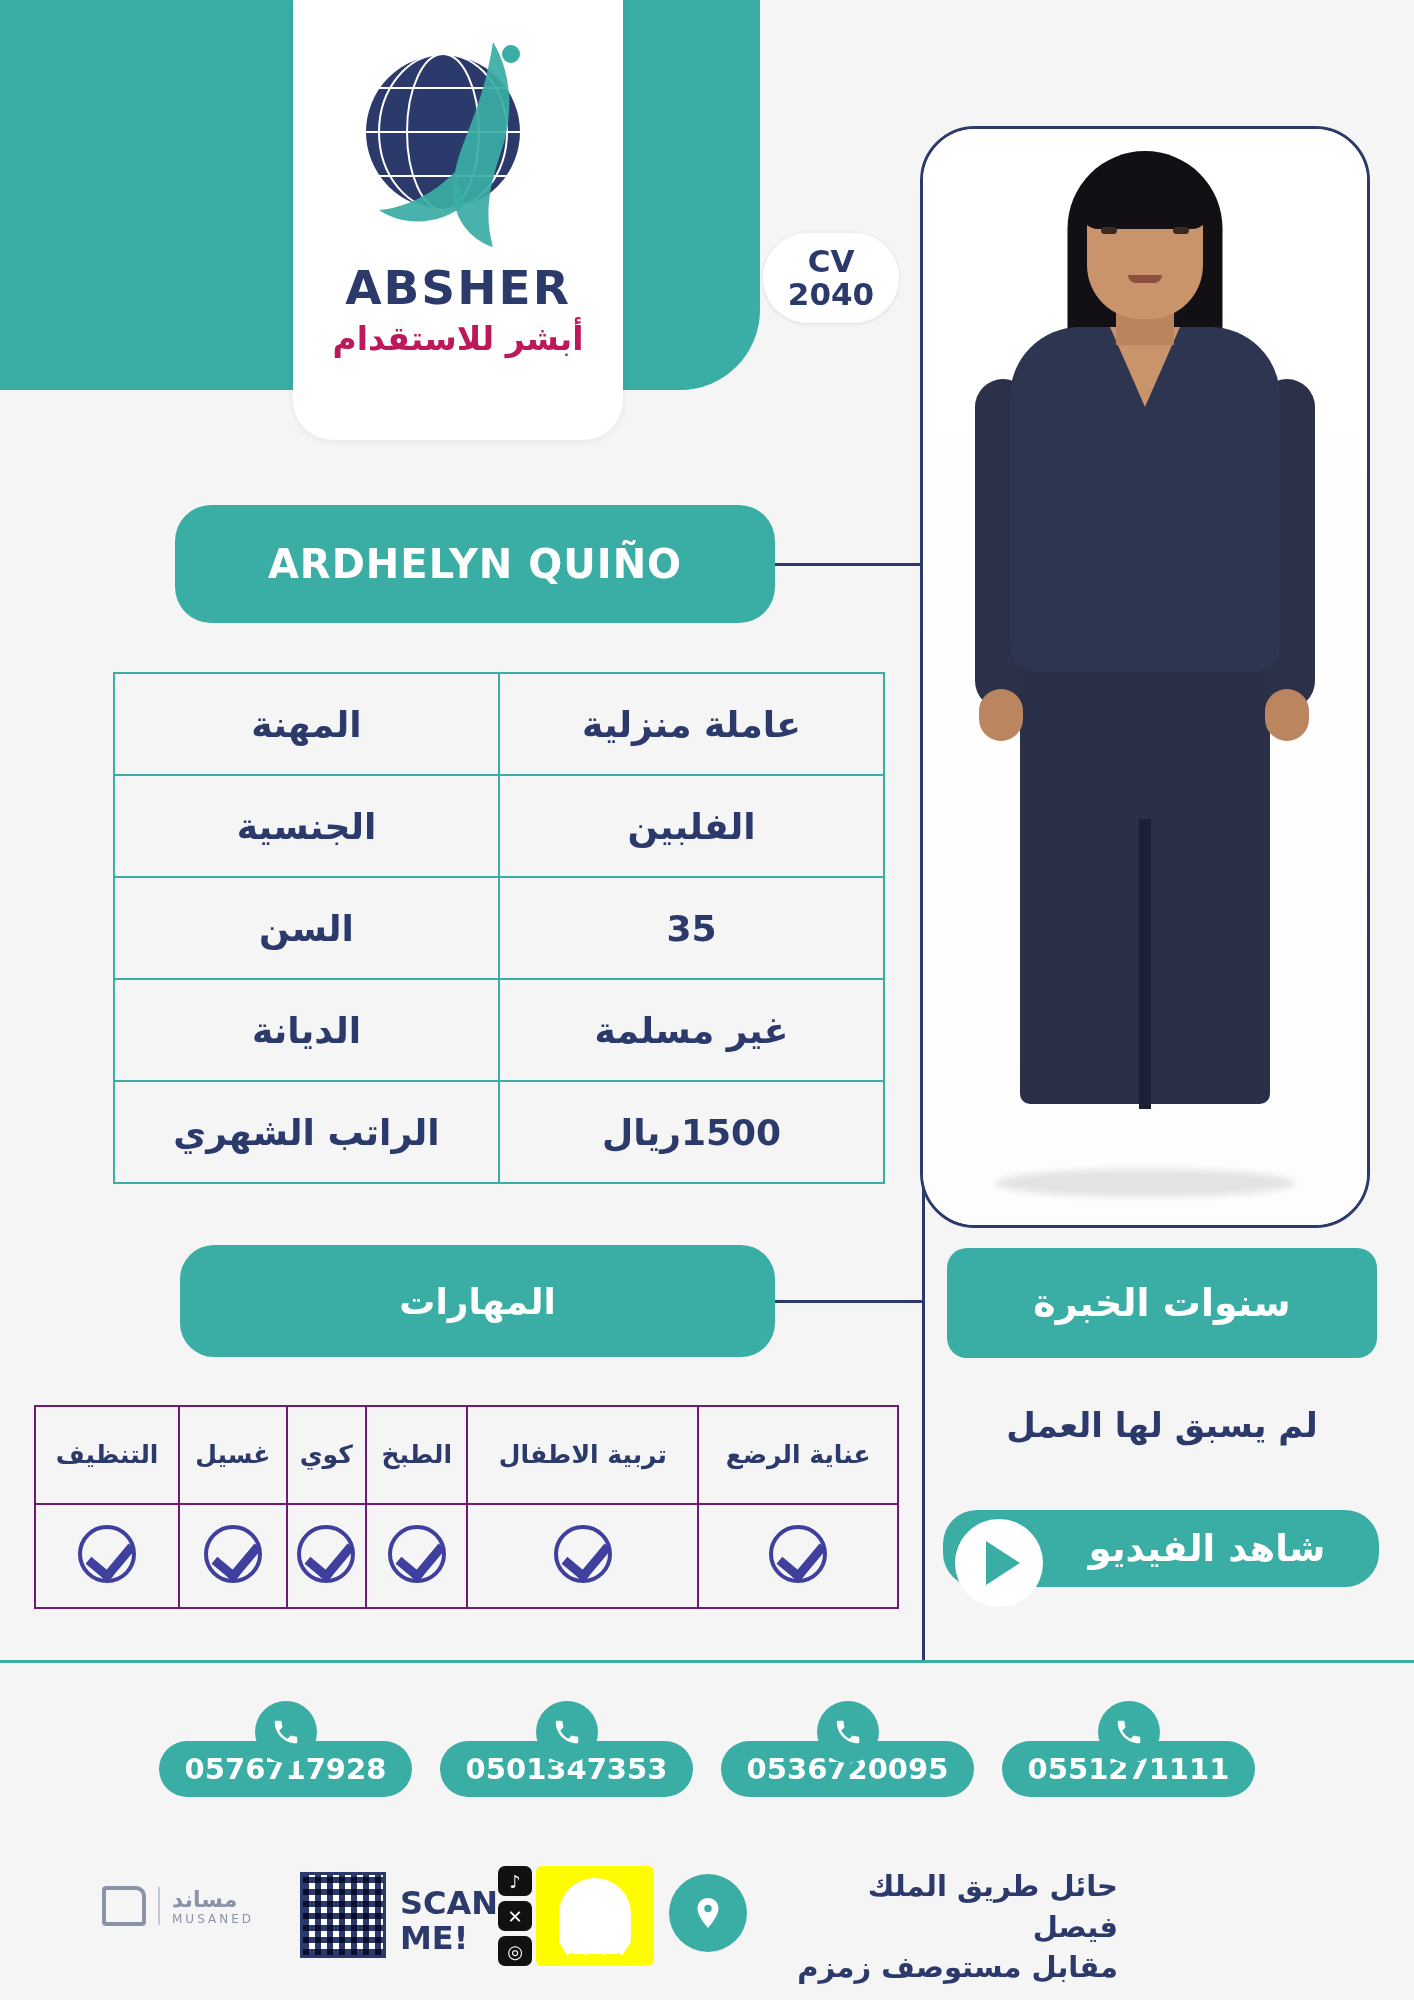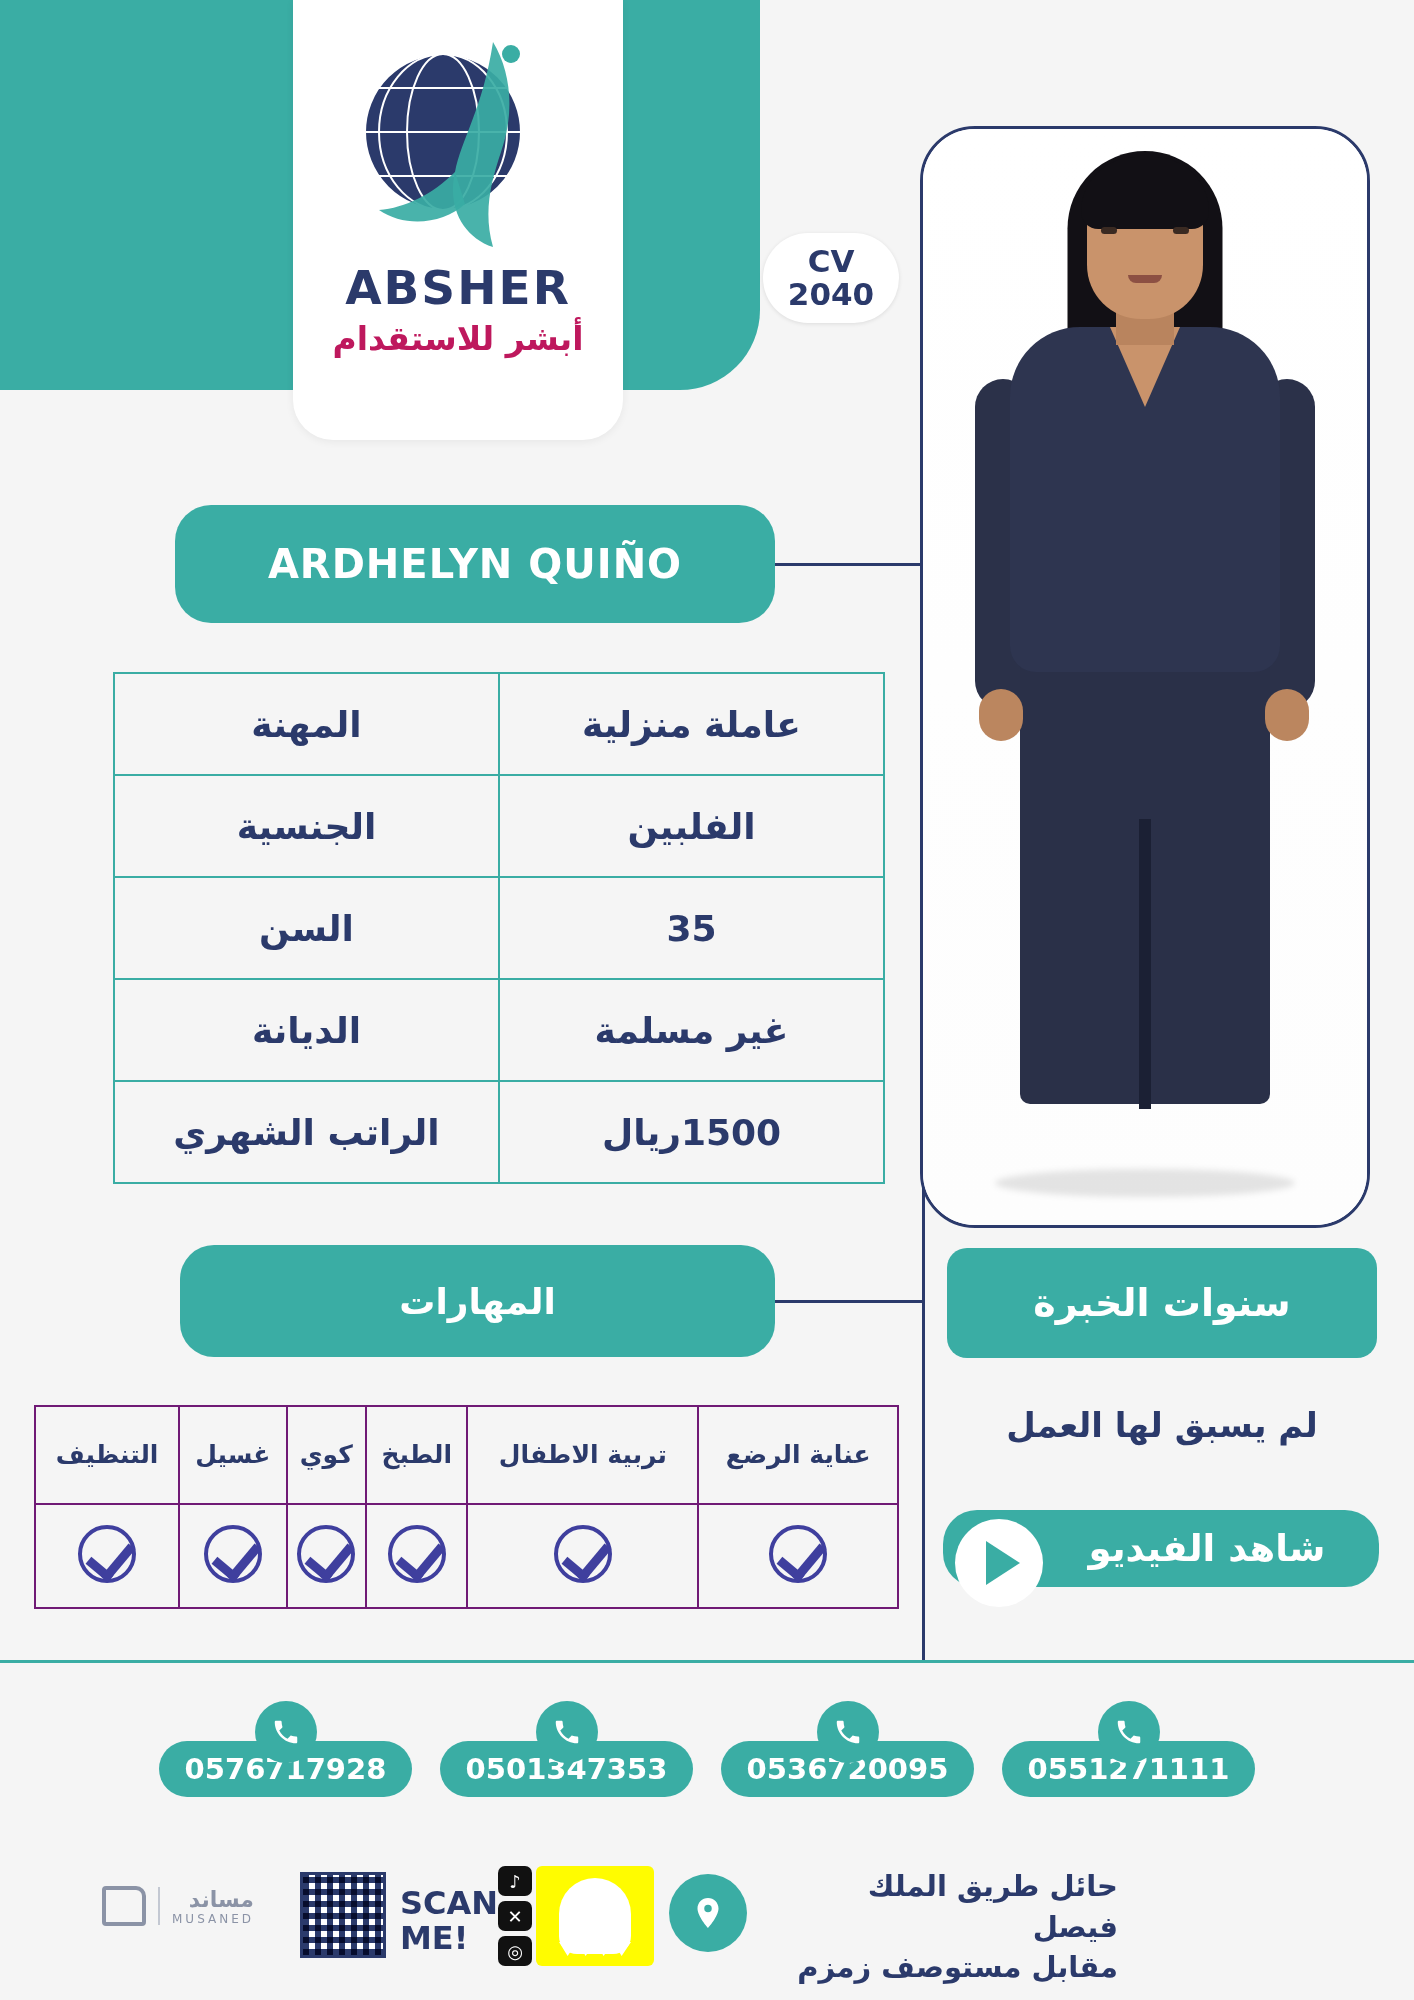--- a/index.html
+++ b/index.html
@@ -488,21 +488,21 @@
     position: absolute;
     right: 1160px;
     top: 26px;
     width: 170px;
     display: flex;
     align-items: center;
     gap: 12px;
     direction: rtl;
   }
   .musaned-text {
-    text-align: right;
+    text-align: left;
     color: #8b93a6;
   }
   .musaned-ar { font-size: 22px; font-weight: bold; letter-spacing: 2px; }
   .musaned-en { font-size: 12px; letter-spacing: 3px; }
   .musaned-sep { width: 2px; height: 38px; background: #c3c8d2; }
   .musaned-icon {
     width: 44px; height: 40px;
     border: 4px solid #8b93a6;
     border-radius: 4px 10px 4px 4px;
   }

